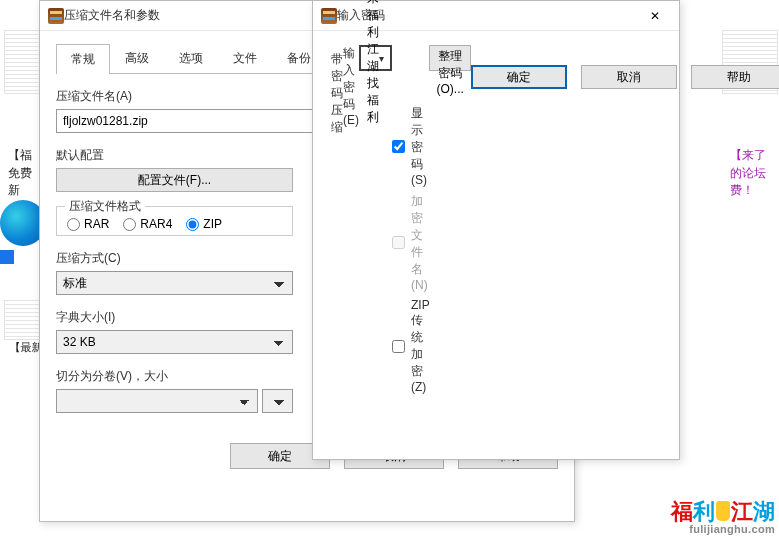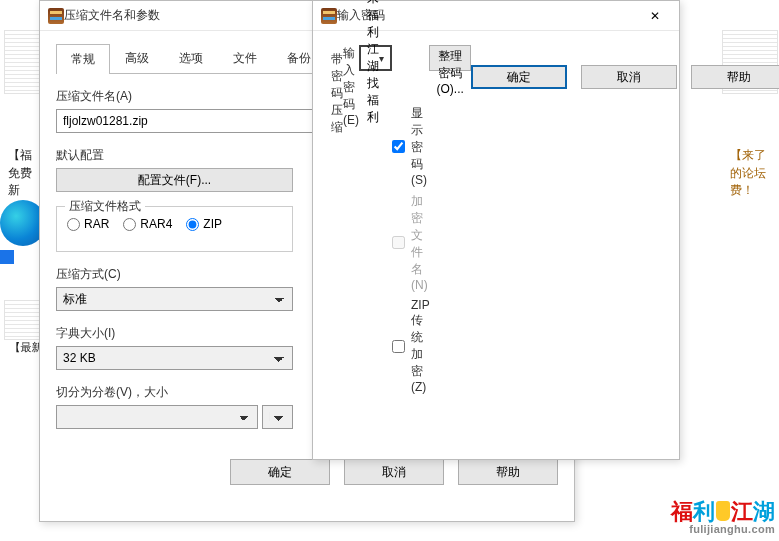--- a/index.html
+++ b/index.html
@@ -18,21 +18,21 @@
 .tab.active { border-color: #bbb; background: #fff; position: relative; top: 1px; }
 
 .label { color: #333; margin-bottom: 4px; display: block; }
 .textinput, .combo, .btn, select { border: 1px solid #999; background: #fff; height: 24px; padding: 2px 6px; font-size: 12px; }
 .textinput { width: 100%; }
 .combo { width: 100%; background: #f0f0f0; -webkit-appearance: none; appearance: none; padding-right: 22px; background-image: linear-gradient(45deg, transparent 50%, #333 50%), linear-gradient(-45deg, transparent 50%, #333 50%); background-position: calc(100% - 13px) 10px, calc(100% - 8px) 10px; background-size: 5px 5px; background-repeat: no-repeat; }
 .btn { background: #e7e7e7; border: 1px solid #adadad; width: 110px; height: 24px; text-align: center; cursor: default; }
 .btn-wide { width: 160px; }
 
 .row { margin-bottom: 14px; }
-.groupbox { border: 1px solid #ccc; padding: 10px 10px 20px 10px; position: relative; margin-top: 6px; }
+.groupbox { border: 1px solid #ccc; padding: 10px 10px 4px 10px; position: relative; margin-top: 6px; }
 .groupbox .legend { position: absolute; top: -9px; left: 8px; background: #fff; padding: 0 4px; color: #333; }
 .radios { display: flex; gap: 14px; align-items: center; }
 .radios label { display: flex; align-items: center; gap: 4px; }
 
 .cols2 { display: flex; gap: 28px; }
 .col { flex: 1; min-width: 0; }
 .col-right { flex: 1; overflow: hidden; }
 
 .chk { display: flex; align-items: center; gap: 6px; margin-bottom: 6px; color:#333; }
 .chk input { width: 13px; height: 13px; }
@@ -93,21 +93,21 @@
 </div>
 
 <div class="bg-item" style="left:0; top:300px">
   <div class="bg-icon" style="height:40px"></div>
 </div>
 <div class="bg-label2">【最新</div>
 
 <div class="bg-item" style="left:718px; top:30px">
   <div class="bg-icon"></div>
 </div>
-<div style="position:absolute; left:730px; top:146px; font-size:13px; line-height:1.35; color:#a16207; text-align:left">
+<div style="position:absolute; left:730px; top:146px; font-size:13px; line-height:1.35; color:#a21caf; text-align:left">
   <span>【来了</span><br>
   <span>的论坛</span><br>
   <span>费！</span>
 </div>
 
 <div class="window win1">
   <div class="titlebar">
     <span class="winrar-icon"></span>
     <span class="title">压缩文件名和参数</span>
   </div>

